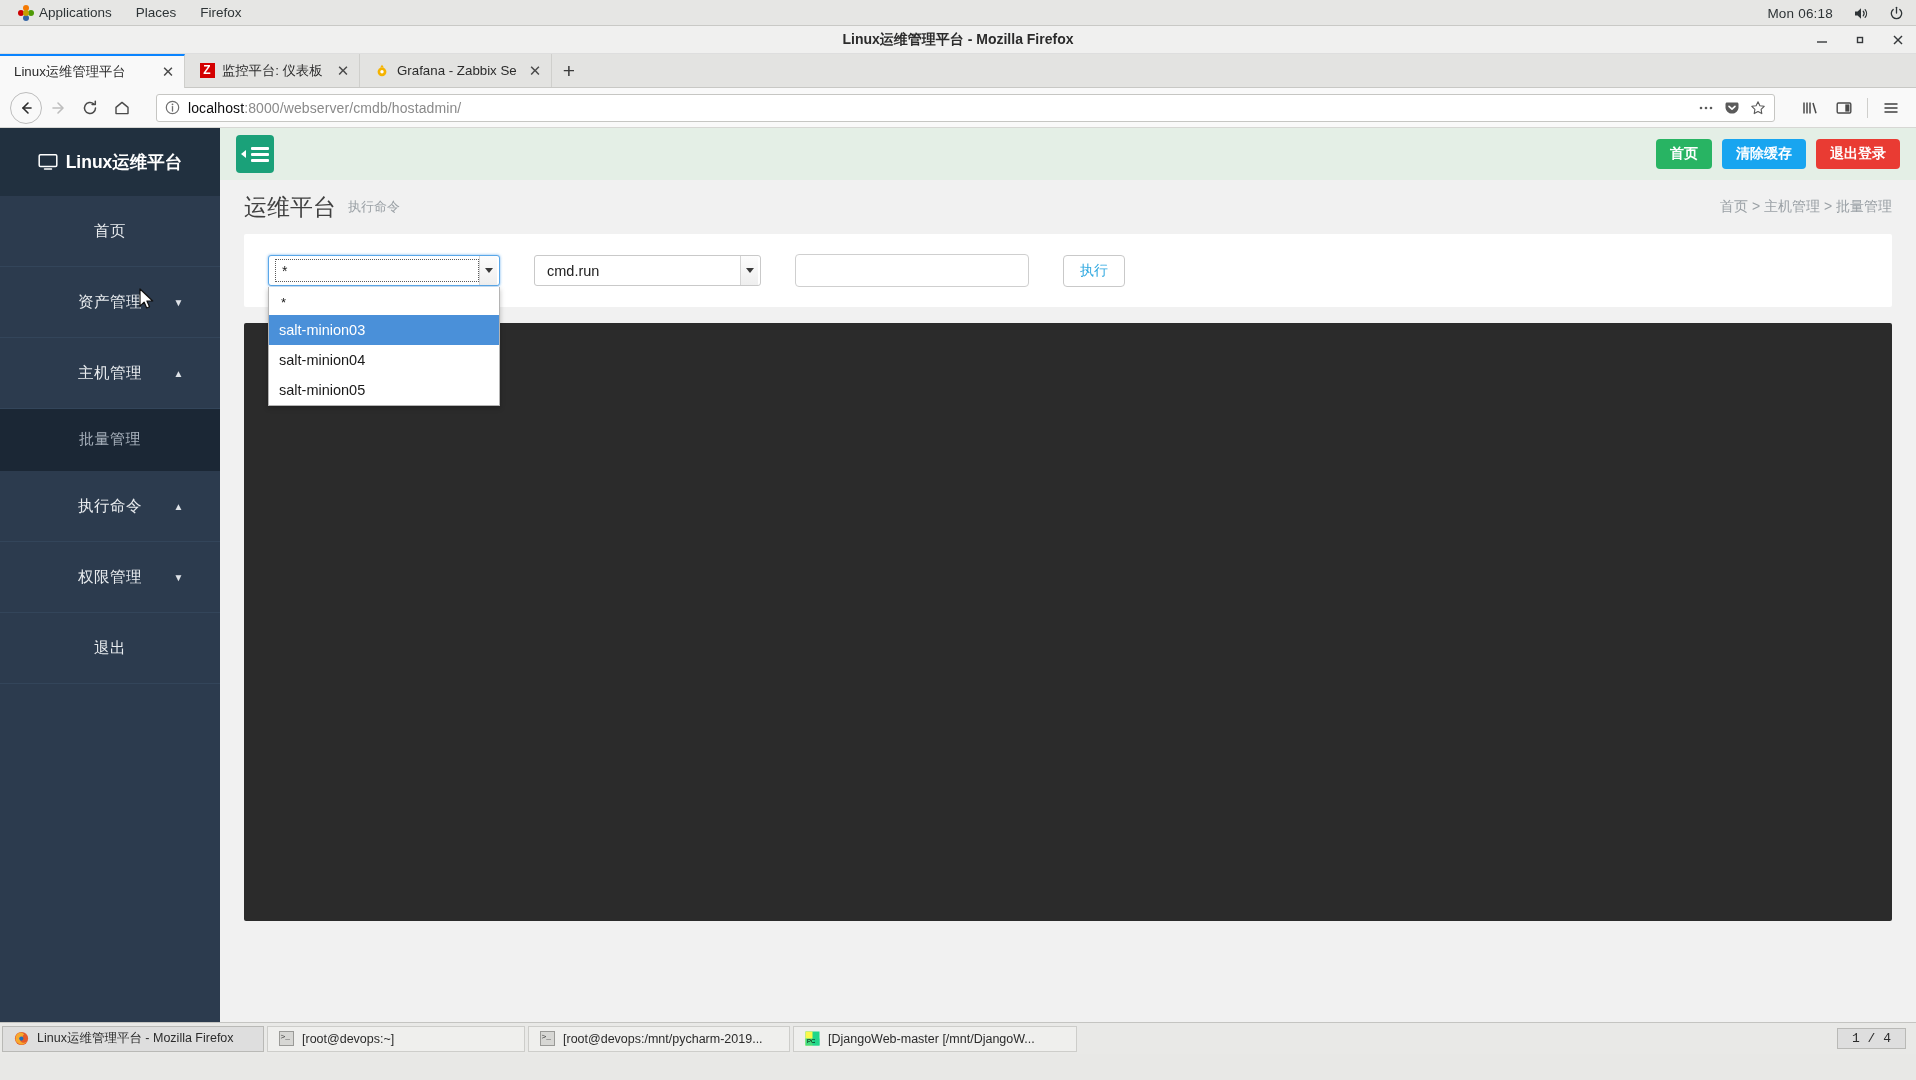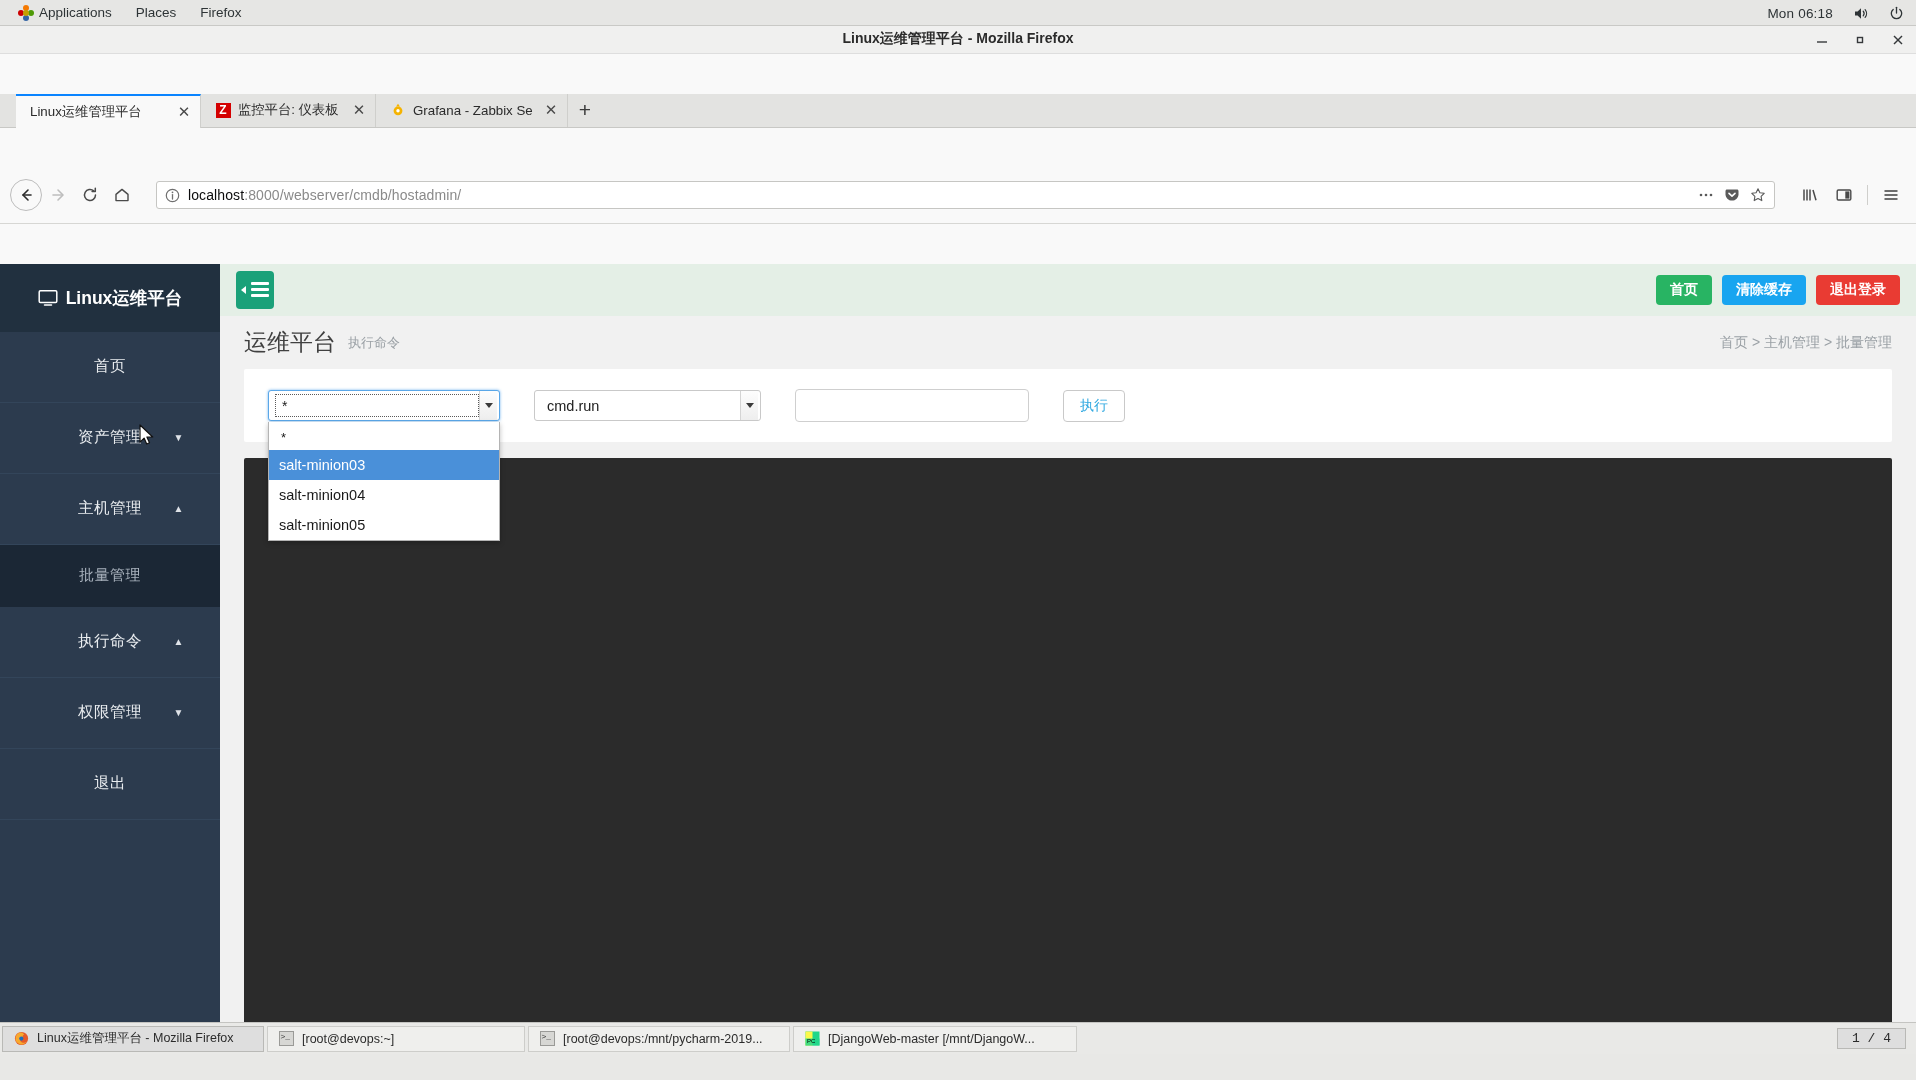--- a/index.html
+++ b/index.html
@@ -38,39 +38,39 @@
     font-size: 13.5px;
   }
   .gnome-clock { letter-spacing: .2px; }
   .icon-svg { display:block; }
 
   
   .ff-window {
     position: absolute; top: 26px; left: 0;
     width: 1916px; height: 1028px;
     background: #f9f9f9;
-    display: flex; flex-direction: column; gap: 40px;
+    display: flex; flex-direction: column;
   }
   .ff-titlebar {
     height: 28px; background: #f0f0ef;
     border-bottom: 1px solid #dedede;
     display: flex; align-items: center; justify-content: center;
     position: relative;
     font-size: 14px; color: #2b2b2b; font-weight: 600;
   }
   .ff-winbtns {
     position: absolute; right: 10px; top: 0; height: 28px;
     display: flex; align-items: center; gap: 22px; color: #35383b;
   }
   .ff-winbtn { width: 16px; height: 16px; display:flex; align-items:center; justify-content:center; cursor:pointer; }
 
   
   .ff-tabbar {
     height: 34px; background: #e3e3e1;
-    display: flex; align-items: flex-start; padding-left: 16px;
+    display: flex; align-items: flex-start; padding-left: 0;
     border-bottom: 1px solid #c8c8c5;
   }
   .ff-tab {
     height: 33px; display: flex; align-items: center;
     padding: 0 6px 0 14px; font-size: 13.3px; color: #2b2b2b;
     min-width: 100px; position: relative; background: #e3e3e1;
     border-right: 1px solid #cfcfcc;
   }
   .ff-tab.active {
     background: #f9f9f9; border-top: 2px solid #0a84ff;
@@ -91,21 +91,21 @@
     font-size: 21px; color: #3b3b3b; cursor:pointer; font-weight: 300;
   }
   .favicon-z {
     width: 15px; height: 15px; background: #d40000; color: #fff;
     font-size: 12px; font-weight: bold; line-height: 15px; text-align: center;
     font-family: "Liberation Sans", sans-serif;
   }
 
   
   .ff-navbar {
-    height: 56px; background: #f9f9f9; display: flex; align-items: center;
+    height: 40px; background: #f9f9f9; display: flex; align-items: center;
     padding: 12px 10px; border-bottom: 1px solid #d7d7d4; justify-content: flex-end;
   }
   .nav-btn {
     width: 32px; height: 32px; display:flex; align-items:center; justify-content:center;
     color: #4a4a4a; cursor: pointer; border-radius: 50%;
   }
   .nav-btn.back { border: 1px solid #bdbdbd; color: #2b2b2b; }
   .nav-btn.disabled { color: #bdbdbd; }
   .urlbar {
     flex: 1 1 auto; height: 28px; margin: 0 10px 0 18px;

